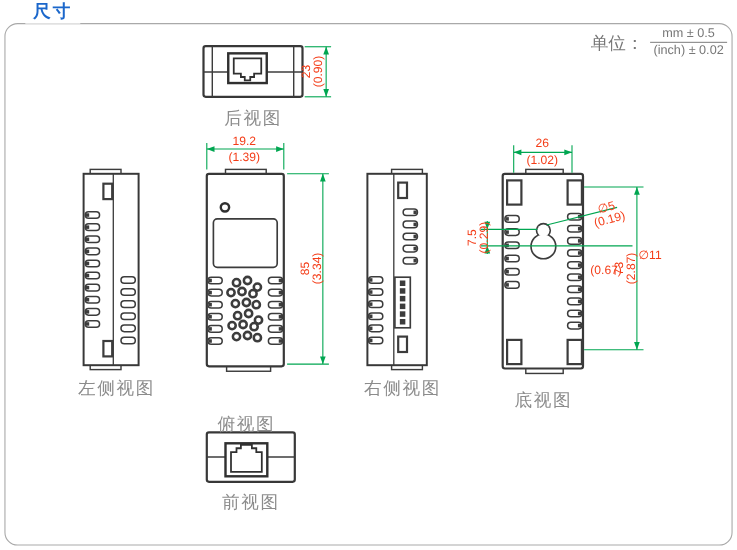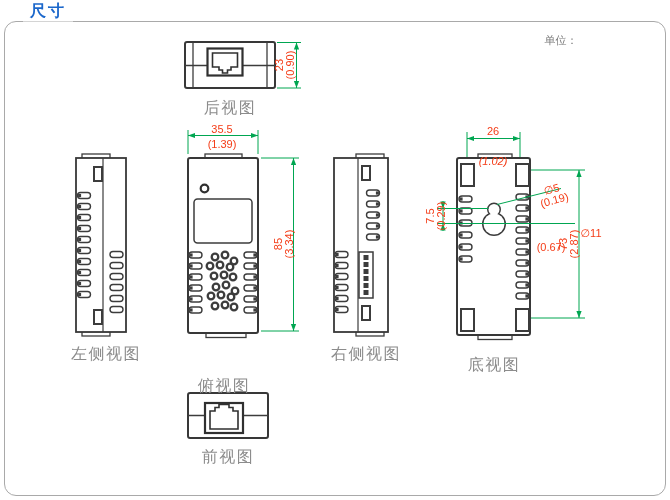--- a/index.html
+++ b/index.html
@@ -8,21 +8,21 @@
   .frame{position:absolute;left:4px;top:21px;width:660px;height:473px;
          border:1px solid #a9a9a9;border-radius:12px;}
   .t{position:absolute;transform:translate(-50%,-50%);white-space:nowrap;text-align:center;}
   .title{color:#1b67cb;font-weight:bold;font-size:16px;letter-spacing:2px;background:#fff;
          padding:0 7px;}
   .viewlabel{color:#8c8c8c;font-size:16px;letter-spacing:1.5px;}
   .dim{color:#f43c17;font-size:11px;line-height:11px;}
   .dim div{line-height:11px;}
   .rot{transform:translate(-50%,-50%) rotate(-90deg);}
   .rot15{transform:translate(-50%,-50%) rotate(-15deg);}
-  .unit{color:#777;font-size:11px;}
+  .unit{color:#777;font-size:16px;}
   .frac{position:absolute;left:591px;top:25px;width:70px;color:#777;font-size:11.5px;text-align:center;}
   .frac .num{border-bottom:1px solid #888;padding-bottom:1px;}
   .frac .den{padding-top:1px;}
   svg{position:absolute;left:0;top:0;}
 </style>
 </head>
 <body>
 
 <div id="stage">
   <div class="frame"></div>
@@ -236,40 +236,44 @@
       <rect x="188" y="393" width="80" height="45" rx="2" fill="#fff" stroke="#383838" stroke-width="2"></rect>
       <line x1="188" y1="415.5" x2="268" y2="415.5" stroke="#3c3c3c" stroke-width="1.4"></line>
       <rect x="205" y="403" width="38" height="30" fill="#fff" stroke="#303030" stroke-width="2.2"></rect>
       <polygon fill="#fff" stroke="#303030" stroke-width="1.6" points="210,429 210,411 215,411 215,407.5 219,407.5 219,404.5 229,404.5 229,407.5 233,407.5 233,411 238,411 238,429"></polygon>
     </g>
   </svg>
 
   <div class="t title" style="left:48px;top:11px;">尺寸</div>
 
   <div class="t unit" style="left:561px;top:40px;">单位：</div>
+  <div class="frac">
+    <div class="num">mm ± 0.5</div>
+    <div class="den">(inch) ± 0.02</div>
+  </div>
 
   <div class="t dim rot" style="left:285px;top:65px;">
     <div>23</div>
       <div>(0.90)</div>
   </div>
   <div class="t viewlabel" style="left:230px;top:108px;">后视图</div>
 
-  <div class="t dim" style="left:222px;top:129px;">35.5</div>
+  <div class="t dim" style="left:222px;top:129px;">19.2</div>
   <div class="t dim" style="left:222px;top:144px;">(1.39)</div>
   <div class="t dim rot" style="left:284px;top:244px;">
     <div>85</div>
       <div>(3.34)</div>
   </div>
 
   <div class="t viewlabel" style="left:106px;top:354px;">左侧视图</div>
   <div class="t viewlabel" style="left:224px;top:354px;margin-top:32px;">俯视图</div>
   <div class="t viewlabel" style="left:366px;top:354px;">右侧视图</div>
 
   <div class="t dim" style="left:493px;top:131px;">26</div>
-  <div class="t dim" style="left:493px;top:161px;font-style:italic;">(1.02)</div>
+  <div class="t dim" style="left:493px;top:147px;">(1.02)</div>
   <div class="t dim rot" style="left:569px;top:244px;">
     <div>73</div>
       <div>(2.87)</div>
   </div>
   <div class="t dim rot" style="left:436px;top:216px;">
     <div>7.5</div>
       <div>(0.29)</div>
   </div>
   <div class="t dim rot15" style="left:553px;top:195px;">
     <div>∅5</div>

